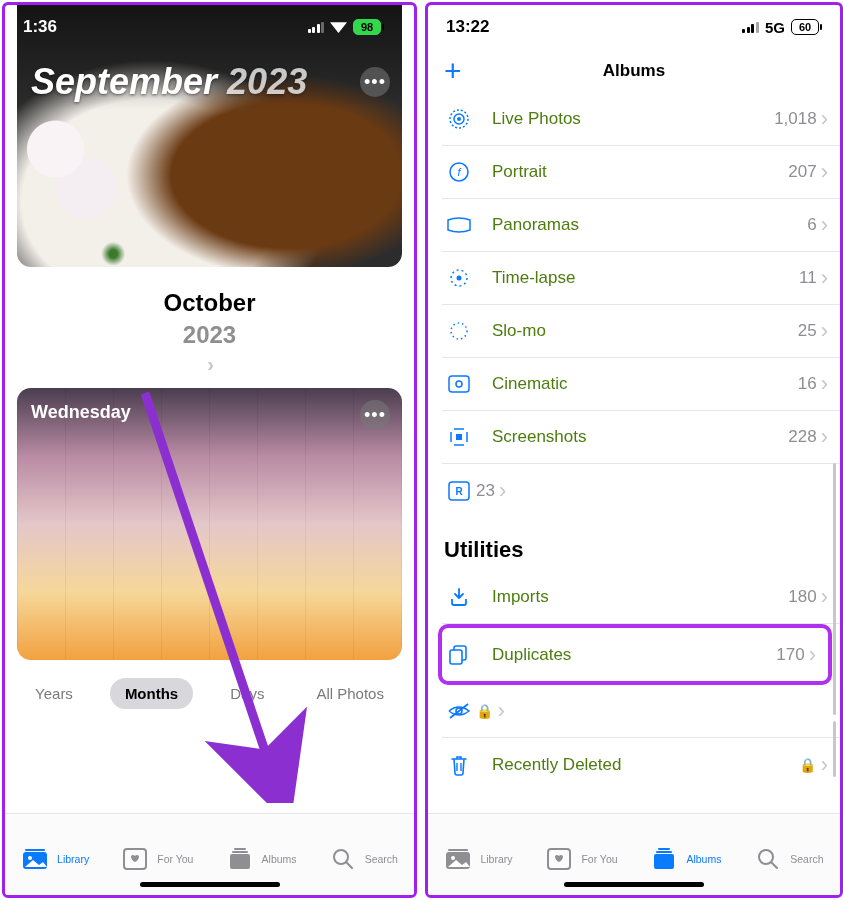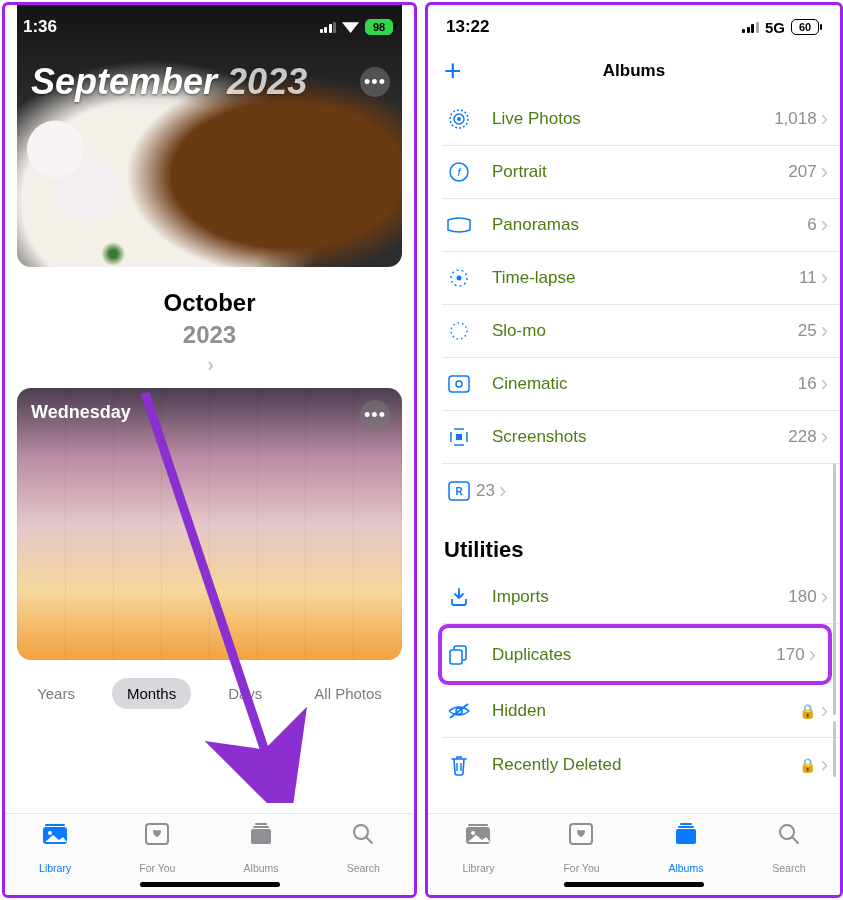--- a/index.html
+++ b/index.html
@@ -3,21 +3,21 @@
 <meta charset="utf-8">
 <style>
   * { box-sizing: border-box; margin: 0; padding: 0; font-family: -apple-system, "SF Pro Text", "Helvetica Neue", Arial, sans-serif; -webkit-font-smoothing: antialiased; }
   body { background:#fff; width:843px; height:900px; position:relative; overflow:hidden; }
   .phone { position:absolute; top:2px; height:896px; border:3px solid #a020f0; border-radius:6px; background:#fff; overflow:hidden; }
   .phoneL { left:2px;  width:415px; }
   .phoneR { left:425px; width:418px; }
 
   
   .status { display:flex; justify-content:space-between; align-items:center; height:44px; padding:0 18px; font-weight:600; font-size:17px; color:#fff; }
-  .statusL { position:absolute; top:0; left:0; right:0; z-index:5; }
+  .statusL { position:absolute; top:0; left:0; right:12px; z-index:5; }
   .statusR { color:#000; position:relative; }
   .status .right { display:flex; align-items:center; gap:6px; font-size:15px; font-weight:600; }
   .bars { display:inline-flex; align-items:flex-end; gap:1.5px; height:11px; }
   .bars i { width:3px; background:currentColor; border-radius:1px; display:block; }
   .bars i:nth-child(1){height:4px} .bars i:nth-child(2){height:6px} .bars i:nth-child(3){height:9px} .bars i:nth-child(4){height:11px; opacity:.35}
   .wifi-shape { width:17px; height:12px; background:currentColor; clip-path: polygon(0 10%, 100% 10%, 50% 100%); border-radius:2px; }
   .batt { display:inline-flex; align-items:center; gap:1px; }
   .batt .body { border:1.5px solid currentColor; border-radius:5px; padding:1px 3px; font-size:11px; font-weight:700; min-width:28px; text-align:center; line-height:12px; }
   .batt .bodyG { background:#32d74b; border-color:#32d74b; color:#000; }
   .batt .tip { width:2px; height:6px; background:currentColor; border-radius:1px; }
@@ -45,25 +45,25 @@
              linear-gradient(180deg,#4a3d4f 0%, #b98ba4 25%, #e4c7c9 50%, #f6d79a 75%, #f2a13f 100%); }
   .card2 .lbl { position:absolute; left:14px; top:14px; font-size:18px; font-weight:600; color:#fff; }
   .card2 .more { top:12px; }
 
   
   .arrow { position:absolute; left:100px; top:378px; z-index:20; pointer-events:none; }
 
   
   .seg { display:flex; gap:22px; justify-content:center; align-items:center; padding:0 10px; margin-top:18px; }
   .seg span { padding:7px 15px; border-radius:18px; font-size:15px; color:#7a7a7e; }
-  .seg .sel { background:#d8d8dc; color:#000; font-weight:400; }
+  .seg .sel { background:#d8d8dc; color:#000; font-weight:700; }
 
   
   .tabbar { position:absolute; bottom:0; left:0; right:0; height:82px; border-top:1px solid #e5e5ea; background:#fbfbfb; display:flex; justify-content:space-around; padding-top:8px; }
-  .tab { display:flex; flex-direction:column; align-items:center; gap:16px; font-size:10.5px; color:#8e8e93; }
+  .tab { display:flex; flex-direction:row; align-items:center; gap:8px; font-size:10.5px; color:#8e8e93; }
   .tab.sel { color:#0a7aff; }
   .ticon { width:28px; height:24px; display:flex; align-items:center; justify-content:center; }
   .home-ind { position:absolute; bottom:8px; left:50%; transform:translateX(-50%); width:140px; height:5px; background:#000; border-radius:3px; }
 
   
   .navR { display:flex; align-items:center; justify-content:center; position:relative; height:44px; }
   .navR .title { font-size:17px; font-weight:600; }
   .navR .plus { position:absolute; left:16px; font-size:30px; font-weight:300; color:#0a7aff; line-height:20px; }
   .list { padding:0 0 0 14px; }
   .row { display:flex; align-items:center; height:53px; border-bottom:0.5px solid #e5e5ea; padding-right:12px; }
@@ -323,21 +323,20 @@
         </div>
       </div>
       <div class="row">
         <span class="ic">
           <svg width="24" height="18">
             <path d="M2 9 Q12 1 22 9 Q12 17 2 9" fill="none" stroke="#0a7aff" stroke-width="1.6"></path>
             <circle cx="12" cy="9" r="3" fill="none" stroke="#0a7aff" stroke-width="1.6"></circle>
             <line x1="3" y1="16" x2="21" y2="2" stroke="#0a7aff" stroke-width="1.8"></line>
           </svg>
         </span>
-        <span class="nm">Hidden</span>
         <span class="lock">🔒</span>
         <span class="chv">›</span>
       </div>
       <div class="row">
         <span class="ic">
           <svg width="20" height="22">
             <path d="M3 5 h14 M8 5 V3 h4 v2 M5 5 l1 14 a2 2 0 0 0 2 2 h4 a2 2 0 0 0 2 -2 l1 -14" fill="none" stroke="#0a7aff" stroke-width="1.6" stroke-linecap="round"></path>
             <line x1="8" y1="9" x2="8" y2="17" stroke="#0a7aff" stroke-width="1.4"></line>
             <line x1="12" y1="9" x2="12" y2="17" stroke="#0a7aff" stroke-width="1.4"></line>
           </svg>

